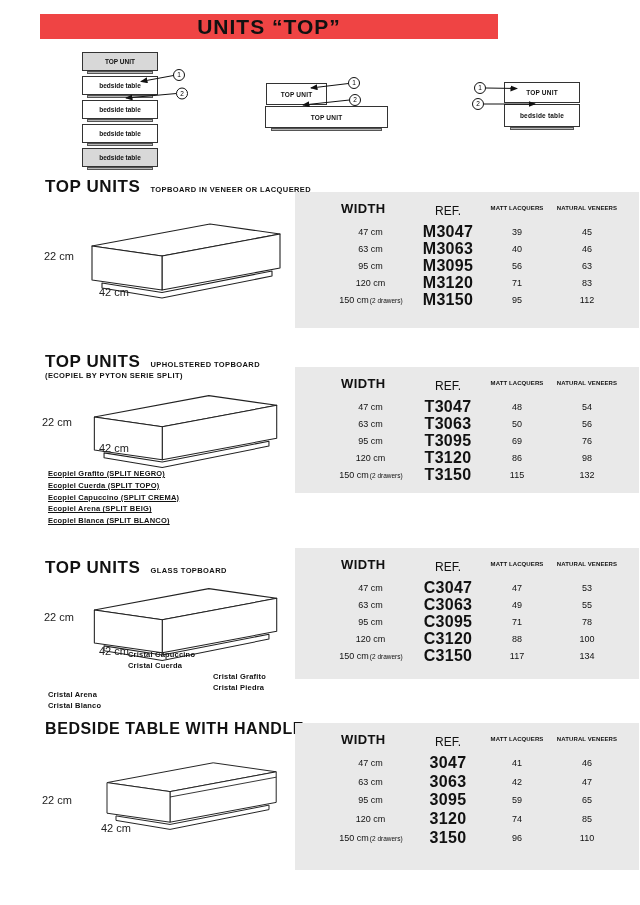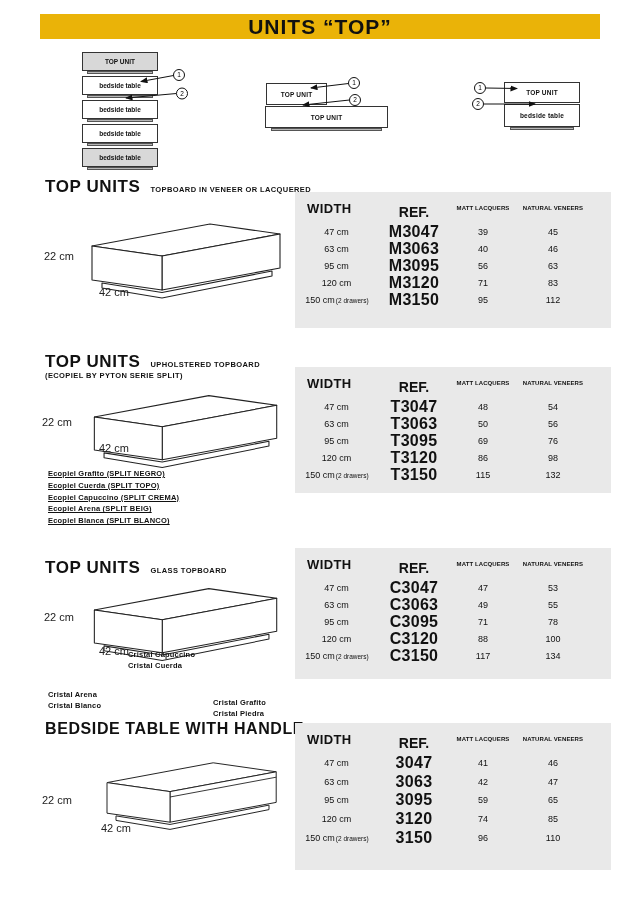--- a/index.html
+++ b/index.html
@@ -1,21 +1,21 @@
 <!DOCTYPE html>
 <html><head>
 <meta charset="utf-8">
 <style>
   html,body{margin:0;padding:0;background:#fff;}
   .page{position:relative;width:640px;height:905px;background:#fff;color:#111;
         font-family:"Liberation Sans",sans-serif;overflow:hidden;}
   .abs{position:absolute;}
 
   
-  .banner{left:40px;top:14px;width:560px;height:25px;background:#eab308;
+  .banner{left:40px;top:14px;width:458px;height:25px;background:#ef4444;
           display:flex;align-items:center;justify-content:center;}
   .banner-text{font-size:21px;font-weight:bold;letter-spacing:1px;}
 
   
   .dgbox{position:absolute;border:1px solid #333;background:#fff;
          display:flex;align-items:center;justify-content:center;
          font-size:6.5px;font-weight:bold;letter-spacing:0.2px;box-sizing:border-box;}
   .plinth{position:absolute;background:#b7b7b7;border:0.5px solid #555;box-sizing:border-box;}
   .stack{left:82px;top:52px;width:76px;}
   .stack .sbox{position:relative;width:76px;height:19px;border:1px solid #333;background:#fff;
@@ -31,27 +31,27 @@
   .sec-sub{font-size:7.5px;font-weight:bold;letter-spacing:0.4px;margin-left:10px;margin-top:24px;}
   .sec-sub2{font-size:7.5px;font-weight:bold;letter-spacing:0.4px;}
   .big-head{font-size:16px;font-weight:bold;letter-spacing:0.6px;white-space:nowrap;}
 
   .dim{font-size:11px;color:#222;}
 
   .finish-list div{font-size:7.5px;font-weight:bold;line-height:11.8px;letter-spacing:0.2px;text-decoration:underline;}
   .finish-col div{font-size:7.5px;font-weight:bold;line-height:10.5px;letter-spacing:0.2px;}
 
   
-  .tbl{left:295px;width:316px;background:#e9e9e9;padding-top:9px;box-sizing:border-box;}
+  .tbl{left:295px;width:344px;background:#e9e9e9;padding-top:9px;box-sizing:border-box;padding-left:34px;}
   .tbl-head,.tbl-row{display:grid;grid-template-columns:84px 70px 68px 72px;align-items:center;}
   .tbl-head{height:22px;align-items:start;}
   .tbl-row{height:17px;}
   .tall .tbl-row{height:18.6px;}
   .h-width{font-size:13px;font-weight:bold;letter-spacing:0.4px;padding-left:12px;}
-  .h-ref{font-size:14px;font-weight:bold;text-align:center;padding-top:3px;}
+  .h-ref{font-size:12px;font-weight:normal;text-align:center;padding-top:3px;}
   .h-small{font-size:6px;font-weight:bold;text-align:center;padding-top:4px;letter-spacing:0.1px;}
   .c-width{font-size:9px;text-align:center;}
   .c-width .note{font-size:6.5px;margin-left:1px;}
   .c-ref{font-size:16px;font-weight:bold;text-align:center;letter-spacing:0.3px;}
   .c-num{font-size:9px;text-align:center;}
 
   svg text{font-family:"Liberation Sans",sans-serif;}
 </style>
 </head>
 <body>
@@ -237,21 +237,21 @@
   <div class="abs dim" style="left:44px;top:611px;">22 cm</div>
   <div class="abs dim" style="left:99px;top:645px;">42 cm</div>
   <div class="abs finish-col" style="left:48px;top:690px;">
     <div>Cristal Arena</div>
     <div>Cristal Blanco</div>
   </div>
   <div class="abs finish-col" style="left:128px;top:650px;">
     <div>Cristal Capuccino</div>
     <div>Cristal Cuerda</div>
   </div>
-  <div class="abs finish-col" style="left:213px;top:698px;">
+  <div class="abs finish-col" style="left:213px;top:672px;">
     <div>Cristal Grafito</div>
     <div>Cristal Piedra</div>
   </div>
 
   <div class="abs tbl" style="top:548px;height:131px;">
     <div class="tbl-head">
       <div class="h-width">WIDTH</div>
       <div class="h-ref">REF.</div>
       <div class="h-small">MATT LACQUERS</div>
       <div class="h-small">NATURAL VENEERS</div>

